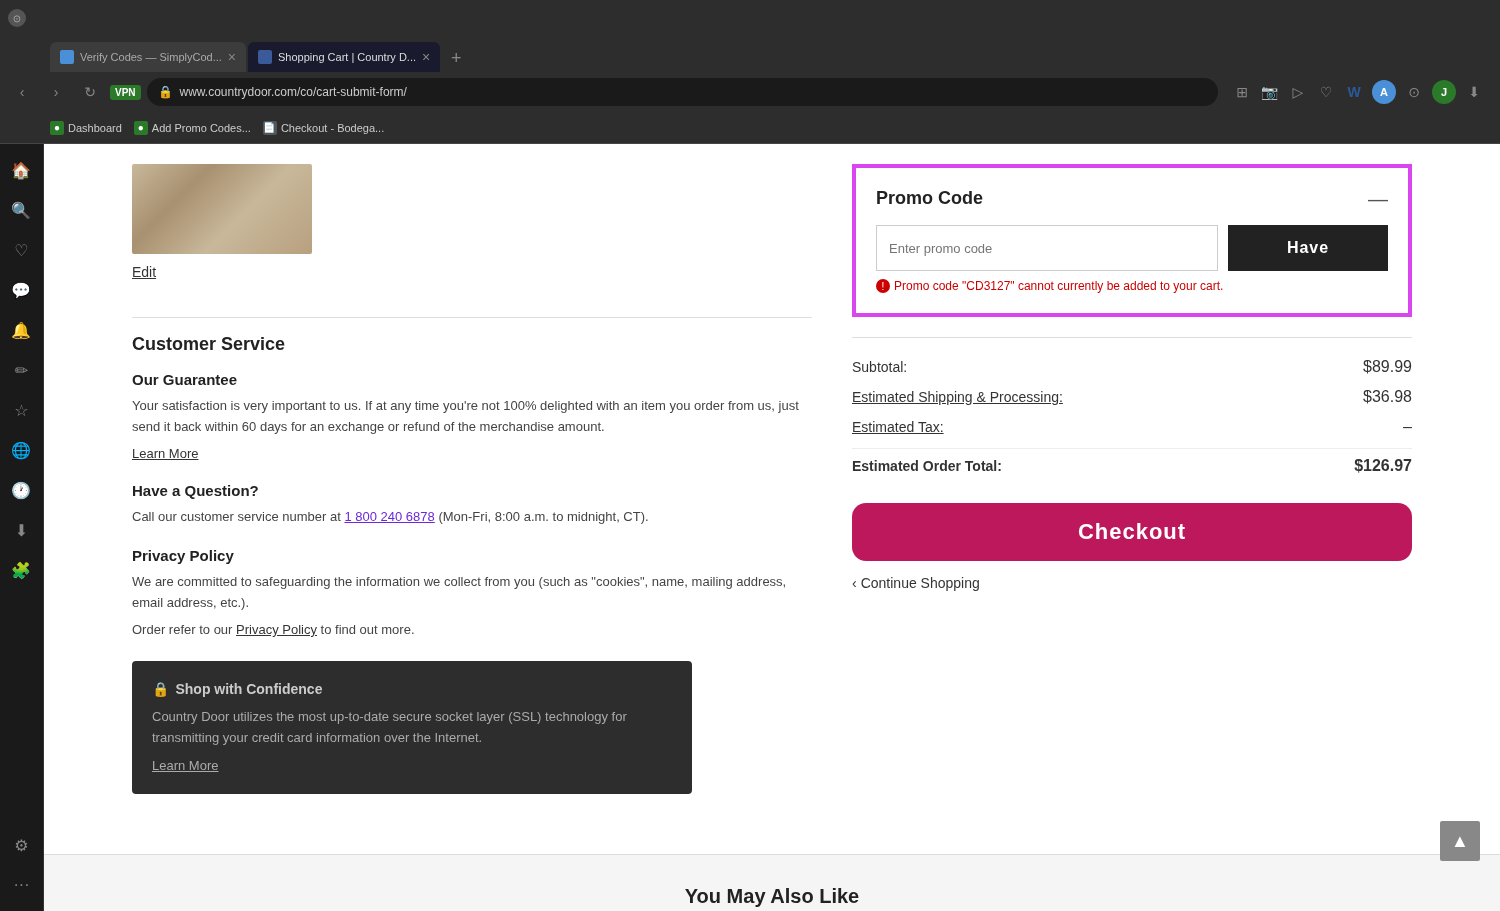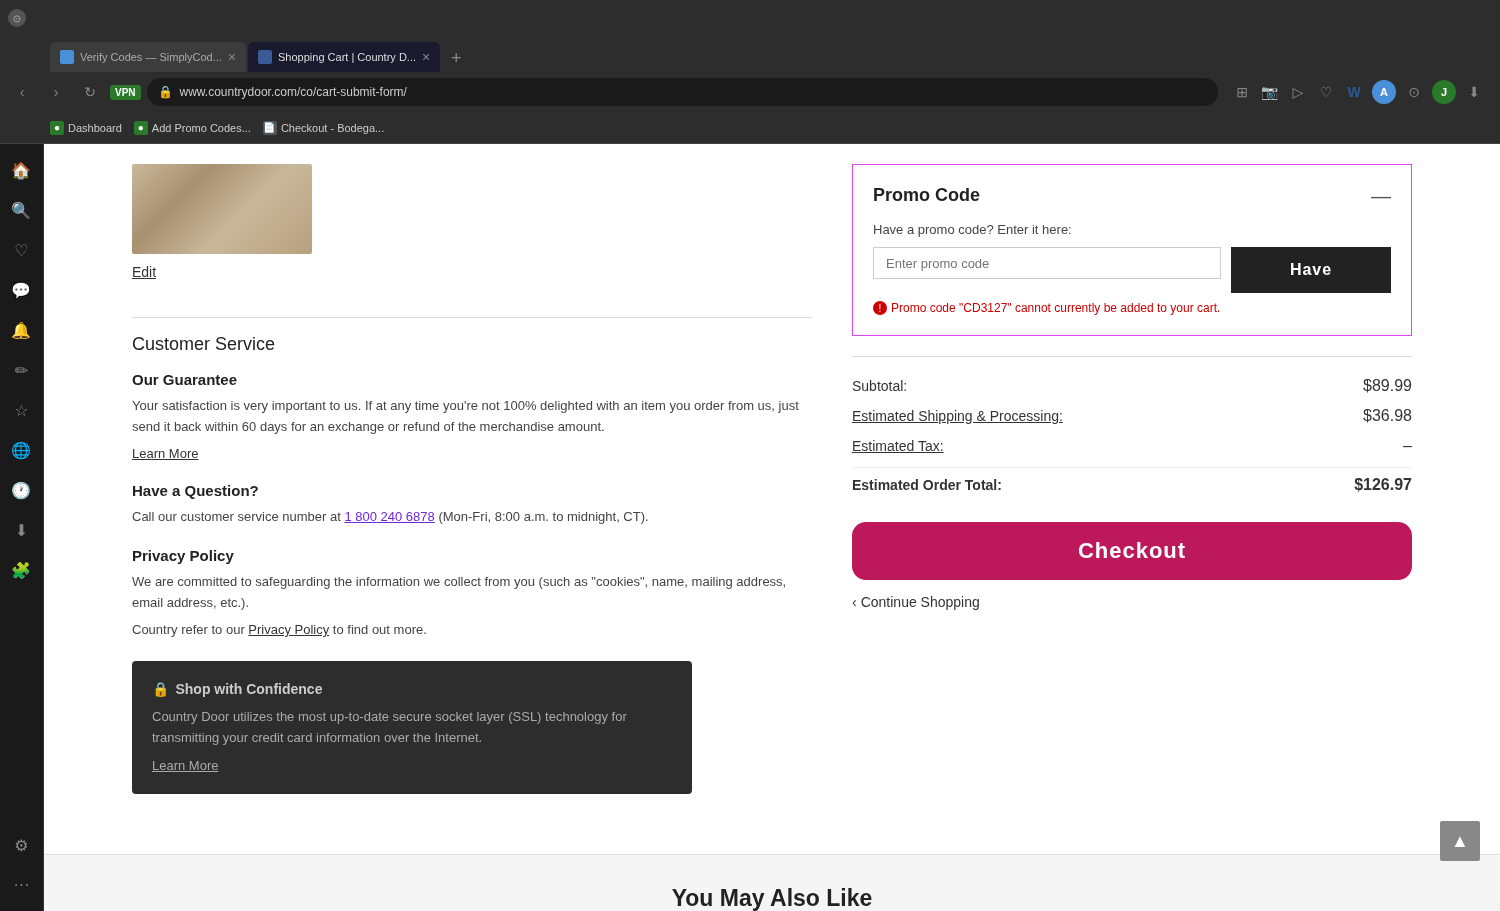--- a/index.html
+++ b/index.html
@@ -311,21 +311,21 @@
 
     .divider {
       border: none;
       border-top: 1px solid #ddd;
       margin: 16px 0;
     }
 
     
     .section-title {
       font-size: 18px;
-      font-weight: normal;
+      font-weight: bold;
       color: #222;
       margin-bottom: 16px;
     }
 
     .subsection-title {
       font-size: 15px;
       font-weight: bold;
       color: #222;
       margin-bottom: 8px;
     }
@@ -389,21 +389,21 @@
 
     
     .right-column {
       width: 560px;
       padding: 20px 0;
       flex-shrink: 0;
     }
 
     
     .promo-section {
-      border: 1px solid #d946ef;
+      border: 4px solid #d946ef;
       padding: 20px;
       margin-bottom: 20px;
     }
 
     .promo-header {
       display: flex;
       justify-content: space-between;
       align-items: center;
       margin-bottom: 16px;
     }
@@ -428,21 +428,21 @@
     }
 
     .promo-input-row {
       display: flex;
       gap: 10px;
       align-items: stretch;
     }
 
     .promo-input {
       flex: 1;
-      height: 32px;
+      height: 46px;
       border: 1px solid #ccc;
       padding: 8px 12px;
       font-size: 13px;
       color: #888;
       outline: none;
     }
 
     .apply-btn {
       width: 160px;
       height: 46px;
@@ -542,21 +542,21 @@
     
     .you-may-also-like {
       background: #f5f5f5;
       padding: 30px 20px;
       text-align: center;
       border-top: 1px solid #ddd;
       margin-top: 20px;
     }
 
     .ymal-title {
-      font-size: 23px;
+      font-size: 20px;
       font-weight: bold;
       color: #222;
     }
 
     
     .scroll-top {
       position: fixed;
       bottom: 50px;
       right: 20px;
       width: 40px;
@@ -688,21 +688,21 @@
           <div class="subsection-title">Have a Question?</div>
           <p class="section-text">
             <span>Call our customer service number at </span><a class="phone-link">1 800 240 6878</a><span> (Mon-Fri, 8:00 a.m. to midnight, CT).</span>
           </p>
         </div>
 
         <div class="subsection">
           <div class="subsection-title">Privacy Policy</div>
           <p class="section-text">We are committed to safeguarding the information we collect from you (such as "cookies", name, mailing address, email address, etc.).</p>
           <p class="section-text">
-            <span>Country refer to our </span><a class="section-link">Privacy Policy</a><span> to find out more.</span>
+            <span>Order refer to our </span><a class="section-link">Privacy Policy</a><span> to find out more.</span>
           </p>
         </div>
 
         <div class="confidence-box">
           <div class="confidence-title">
             <span>🔒</span>
             <span>Shop with Confidence</span>
           </div>
           <p class="confidence-text">Country Door utilizes the most up-to-date secure socket layer (SSL) technology for transmitting your credit card information over the Internet.</p>
           <a class="confidence-link">Learn More</a>
@@ -712,21 +712,20 @@
 
     </div>
 
     <div class="right-column">
 
       <div class="promo-section">
         <div class="promo-header">
           <div class="promo-title">Promo Code</div>
           <div class="promo-toggle">—</div>
         </div>
-        <div class="promo-label">Have a promo code? Enter it here:</div>
         <div class="promo-input-row">
           <input class="promo-input" type="text" placeholder="Enter promo code" style="">
           <button class="apply-btn">Have</button>
         </div>
         <div class="promo-error">
           <div class="error-icon">!</div>
           <span>Promo code "CD3127" cannot currently be added to your cart.</span>
         </div>
       </div>
 

